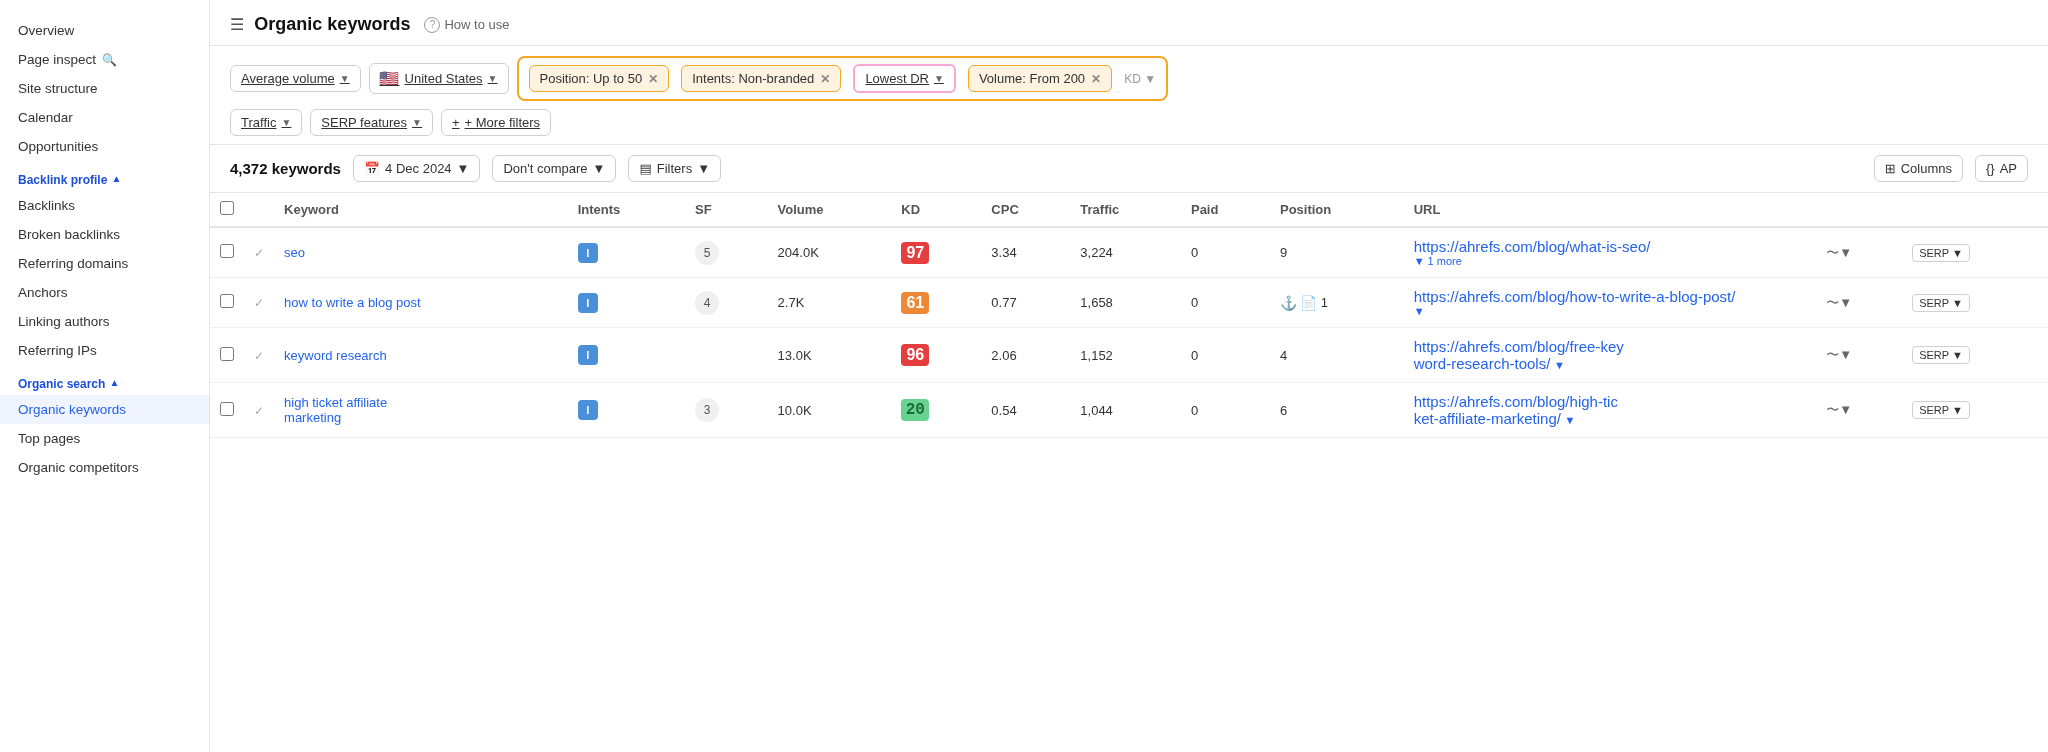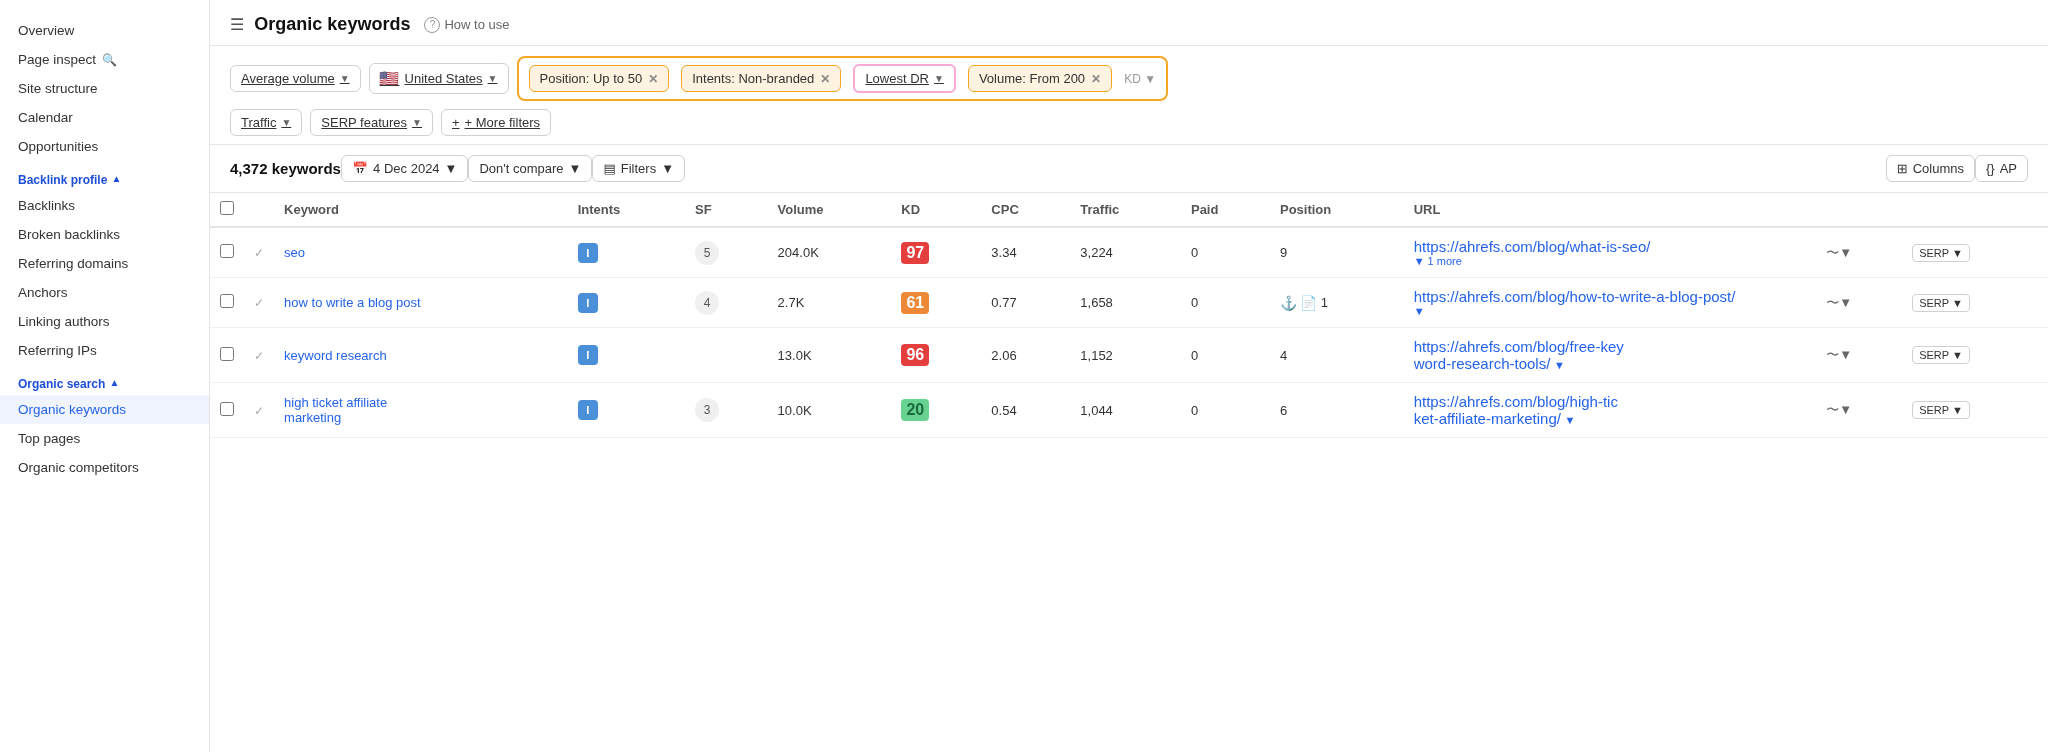--- a/index.html
+++ b/index.html
@@ -108,20 +108,21 @@
       padding: 6px 10px;
       border: 2.5px solid #f5a623;
       border-radius: 8px;
     }
     .flag-icon { font-size: 16px; }
 
     
     .toolbar {
       display: flex;
       align-items: center;
+      gap: 12px;
       padding: 10px 20px;
       border-bottom: 1px solid #e5e5e5;
     }
     .keyword-count { font-size: 15px; font-weight: 700; color: #111; }
     .toolbar-btn {
       display: flex;
       align-items: center;
       gap: 5px;
       padding: 5px 10px;
       border: 1px solid #d0d0d0;
@@ -207,21 +208,21 @@
       min-width: 28px;
       height: 22px;
       border-radius: 4px;
       font-size: 16px;
       font-weight: 700;
       color: #fff;
       padding: 0 4px;
     }
     .kd-red { background: #e53e3e; }
     .kd-orange { background: #ed8936; }
-    .kd-green { background: #68d391; color: #1a6b3c; }
+    .kd-green { background: #68d391; color: #1a6b3c; font-family: Liberation Mono, monospace; }
     .url-link { color: #2563eb; text-decoration: none; font-size: 15px; cursor: pointer; }
     .url-more { color: #2563eb; font-size: 11px; cursor: pointer; }
     .chart-icon { color: #666; font-size: 13px; cursor: pointer; }
     .serp-btn {
       display: inline-flex;
       align-items: center;
       gap: 2px;
       padding: 2px 6px;
       border: 1px solid #d0d0d0;
       border-radius: 4px;

